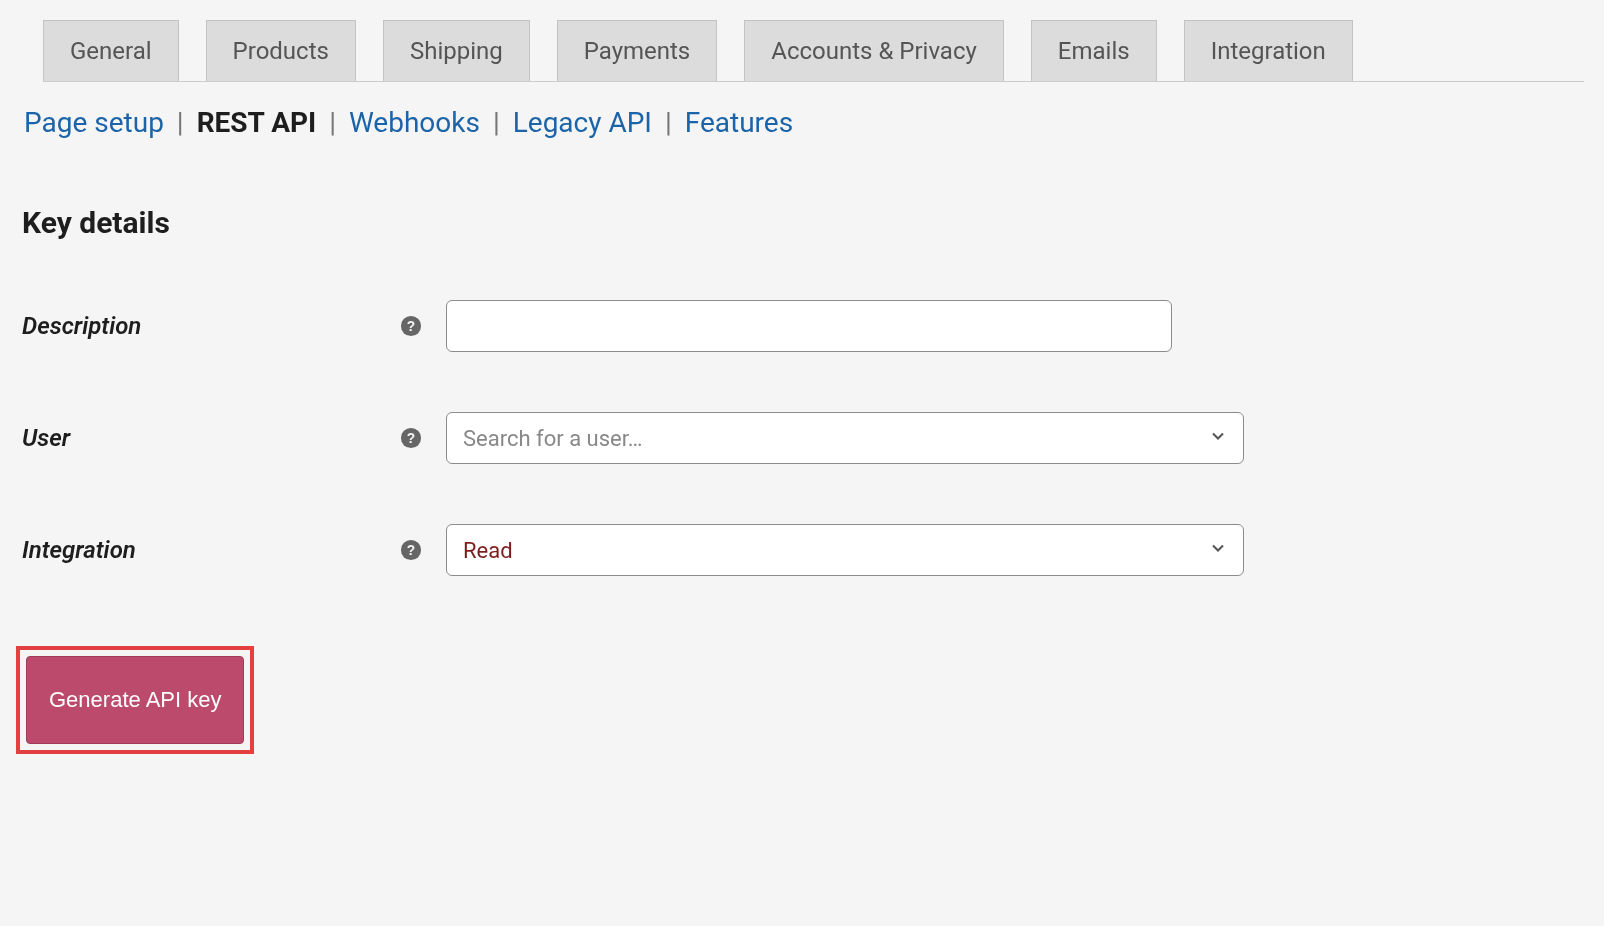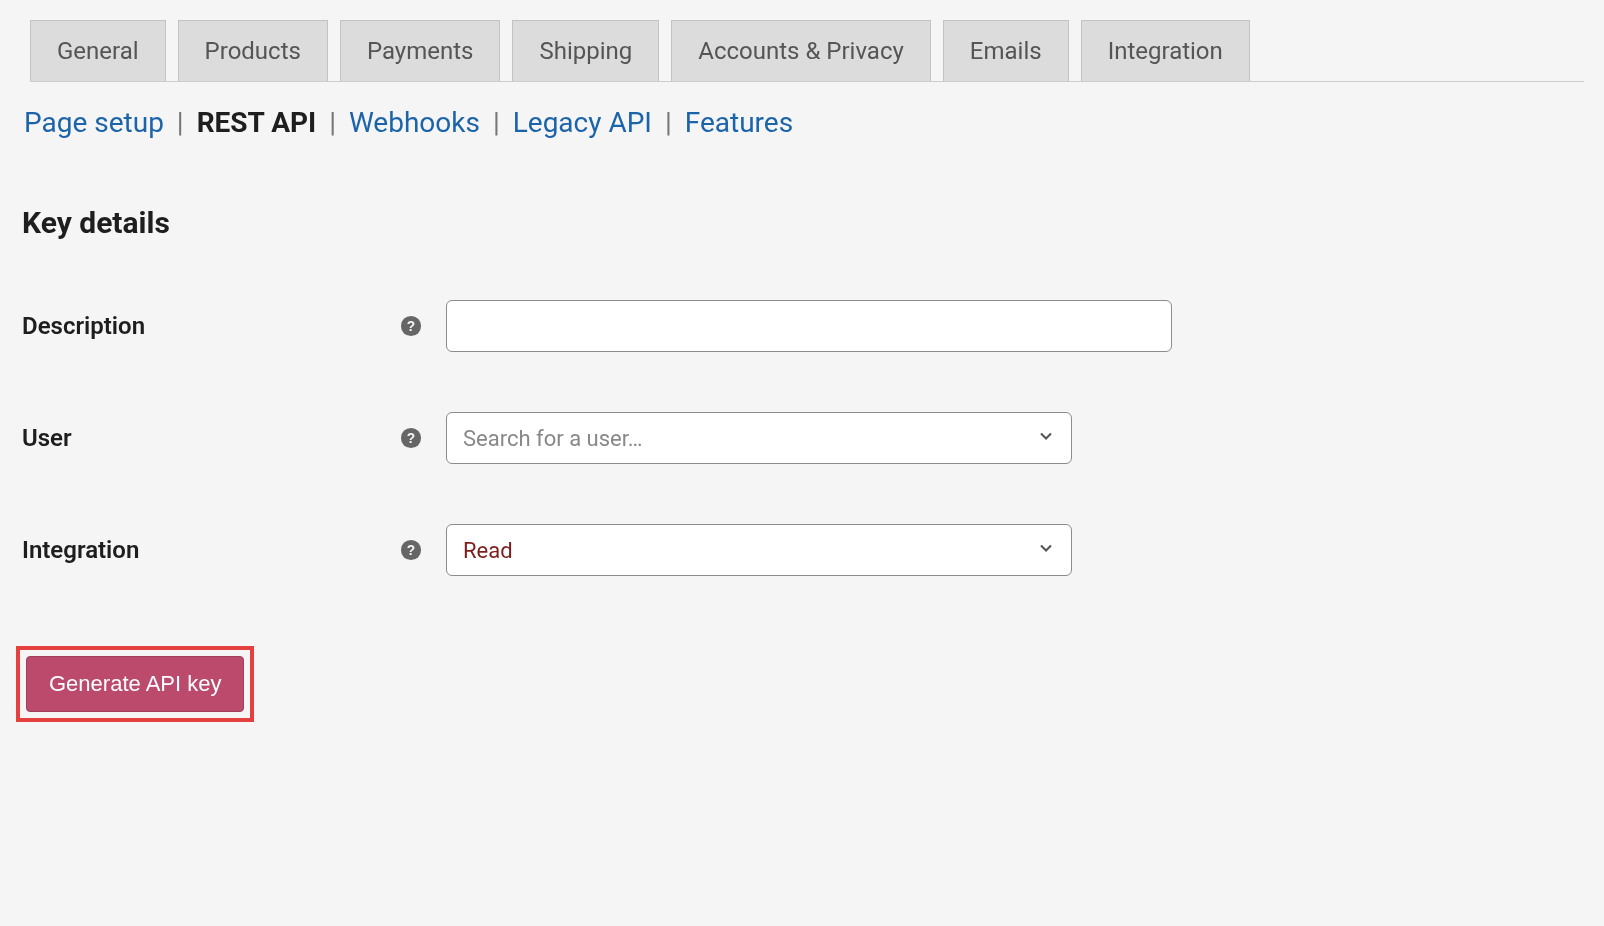--- a/index.html
+++ b/index.html
@@ -9,23 +9,23 @@
     }
     body {
       font-family: -apple-system, BlinkMacSystemFont, "Segoe UI", Roboto, "Helvetica Neue", Arial, sans-serif;
       background: #f5f5f5;
       padding: 20px;
       width: 1604px;
       color: #1e1e1e;
     }
     .tabs {
       display: flex;
-      gap: 12px;
+      gap: 27px;
       border-bottom: 1px solid #ccc;
-      margin-left: 10px;
+      margin-left: 23px;
     }
     .tab {
       padding: 16px 26px;
       background: #dcdcdc;
       border: 1px solid #c3c3c3;
       border-bottom: none;
       font-size: 24px;
       color: #555;
       cursor: pointer;
       user-select: none;
@@ -70,20 +70,21 @@
       display: flex;
       align-items: center;
       margin-bottom: 60px;
     }
     .form-label {
       width: 380px;
       font-size: 24px;
       font-weight: 600;
       color: #1e1e1e;
       padding-left: 2px;
+      font-style: italic;
     }
     .help-icon {
       width: 22px;
       height: 22px;
       display: inline-flex;
       align-items: center;
       justify-content: center;
       margin-right: 24px;
       flex-shrink: 0;
       cursor: help;
@@ -97,21 +98,21 @@
       height: 52px;
       border: 1px solid #8c8c8c;
       border-radius: 6px;
       padding: 0 16px;
       font-size: 22px;
       background: #fff;
       outline: none;
     }
     .select-wrap {
       position: relative;
-      width: 626px;
+      width: 798px;
     }
     .select-input {
       width: 100%;
       height: 52px;
       border: 1px solid #8c8c8c;
       border-radius: 6px;
       padding: 0 44px 0 16px;
       font-size: 22px;
       background: #fff;
       outline: none;
@@ -139,35 +140,35 @@
       border: 4px solid #e44040;
       padding: 6px;
       margin-top: 10px;
       margin-left: -4px;
     }
     .primary-btn {
       background: #bb4a6d;
       color: #fff;
       border: 1px solid #a03b5a;
       border-radius: 4px;
-      padding: 14px 22px;
+      padding: 30px 22px;
       font-size: 22px;
       cursor: pointer;
     }
   </style>
 </head>
 <body>
 
 
 
 <div class="tabs">
   <div class="tab">General</div>
   <div class="tab">Products</div>
+  <div class="tab">Shipping</div>
   <div class="tab">Payments</div>
-  <div class="tab">Shipping</div>
   <div class="tab">Accounts &amp; Privacy</div>
   <div class="tab">Emails</div>
   <div class="tab">Integration</div>
 </div>
 
 <div class="subnav">
   <a>Page setup</a>
   <span class="sep">|</span>
   <span class="active-sub">REST API</span>
   <span class="sep">|</span>

